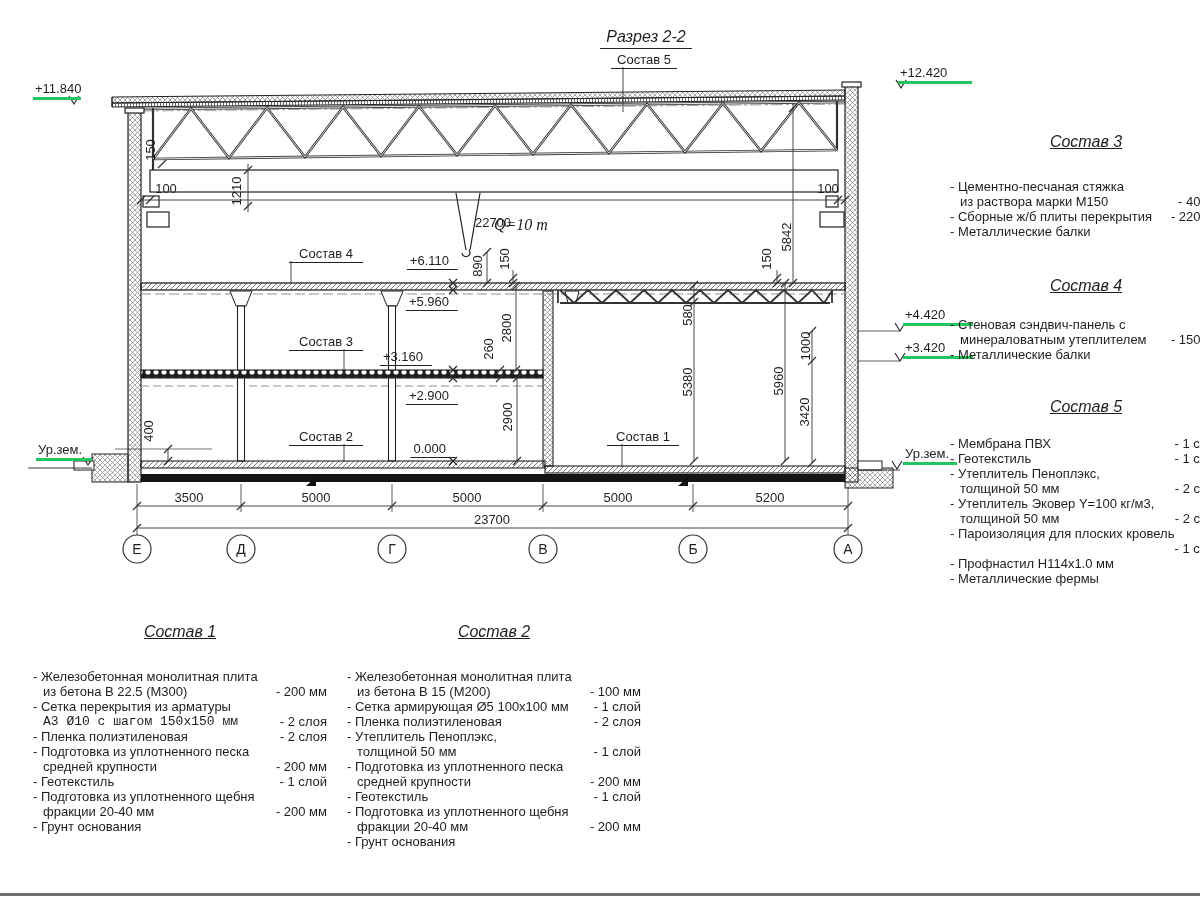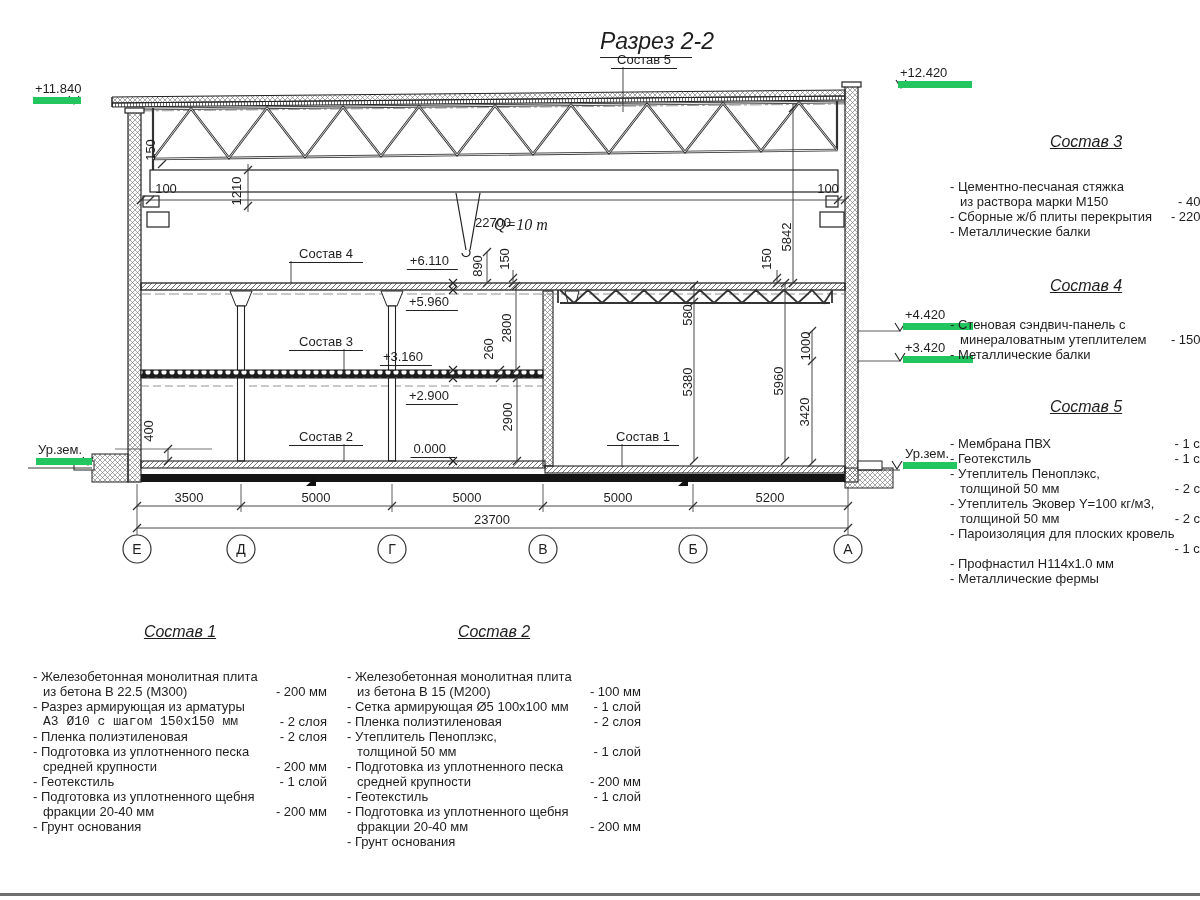--- a/index.html
+++ b/index.html
@@ -1,27 +1,27 @@
 <!DOCTYPE html>
 <html><head>
 <meta charset="utf-8">
 <style>
   html,body{margin:0;padding:0;}
   body{width:1200px;height:900px;overflow:hidden;background:#fff;
        font-family:"Liberation Sans",sans-serif;color:#1e1e1e;position:relative;}
   .page{position:absolute;inset:0;}
   svg{position:absolute;left:0;top:0;}
   .abs{position:absolute;white-space:nowrap;}
-  .title{font-size:23px;font-style:italic;border-bottom:1.5px solid #222;
-         text-align:right;padding-bottom:2px;}
+  .title{font-size:16px;font-style:italic;border-bottom:1.5px solid #222;
+         text-align:center;padding-bottom:2px;}
   .dimh{font-size:13px;transform:translate(-50%,0);}
   .rot{font-size:13px;transform:translate(-50%,-50%) rotate(-90deg);}
   .lvl{font-size:13px;border-bottom:1px solid #222;padding:0 9px 1px 3px;
        transform:translate(-100%,0);}
-  .flag{font-size:13px;border-bottom:7px solid #22c55e;box-sizing:border-box;
+  .flag{font-size:13px;border-bottom:3px solid #22c55e;box-sizing:border-box;
         padding:0 2px 1px 2px;}
   .leader{font-size:13px;border-bottom:1px solid #222;box-sizing:border-box;
           padding:0 4px 1px 4px;text-align:center;}
   .axis{font-size:14px;transform:translate(-50%,-50%);}
   .q{font-family:"Liberation Serif",serif;font-style:italic;font-size:16px;}
   .spec{position:absolute;font-size:13px;line-height:15px;}
   .spec-title{font-size:16px;font-style:italic;text-decoration:underline;
               text-align:center;}
   .spec-row{display:flex;}
   .spec-row .t{white-space:nowrap;flex:1;}
@@ -315,21 +315,21 @@
   <div style="margin-top:30px;">
 
   <div class="spec-row">
           <span class="t">- Железобетонная  монолитная плита</span>
         </div>
         <div class="spec-row">
           <span class="t" style="padding-left: 10px;">из бетона В 22.5 (М300)</span>
           <span class="v">- 200 мм</span>
         </div>
         <div class="spec-row">
-          <span class="t">- Разрез армирующая из арматуры</span>
+          <span class="t">- Сетка перекрытия из арматуры</span>
         </div>
         <div class="spec-row">
           <span class="t" style="padding-left: 10px; font-family: Liberation Mono, monospace;">А3 Ø10 с шагом 150х150 мм</span>
           <span class="v">- 2 слоя</span>
         </div>
         <div class="spec-row">
           <span class="t">- Пленка полиэтиленовая</span>
           <span class="v">- 2 слоя</span>
         </div>
         <div class="spec-row">

